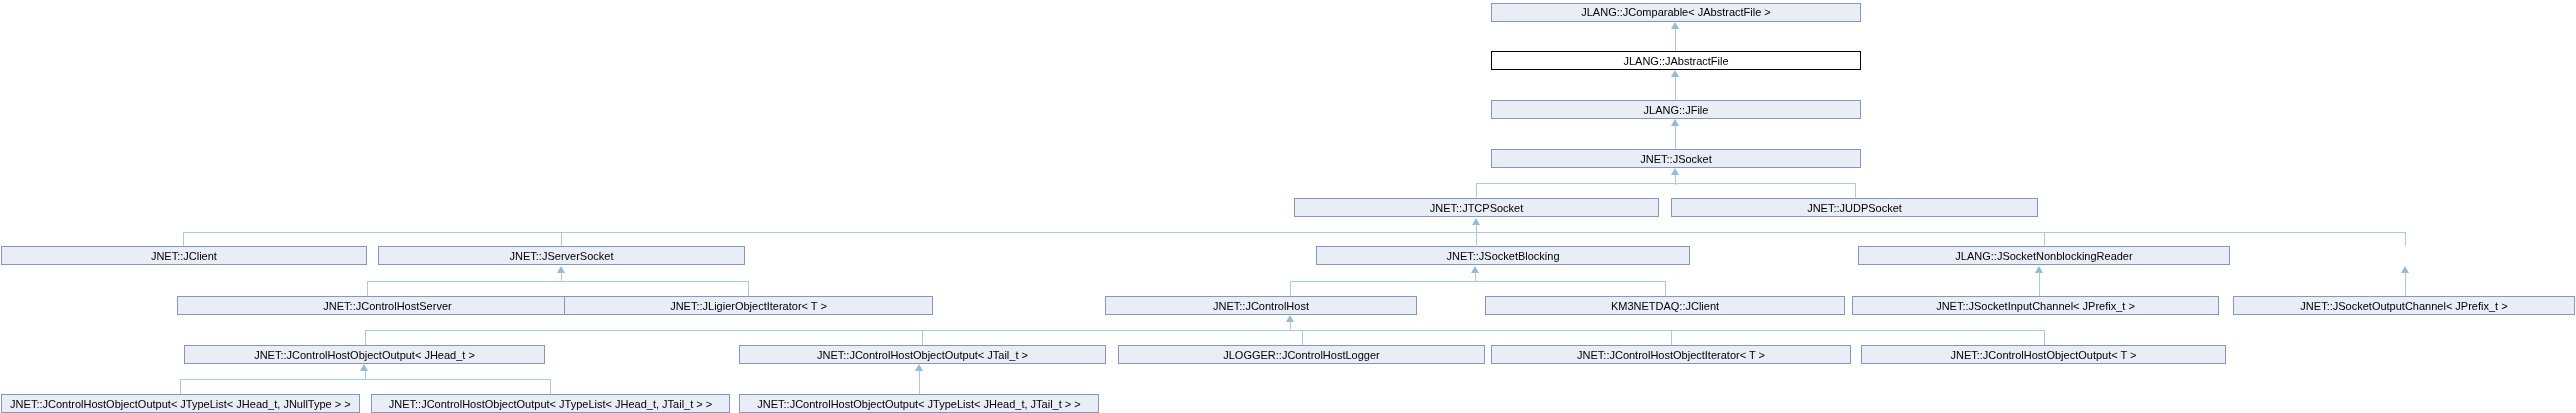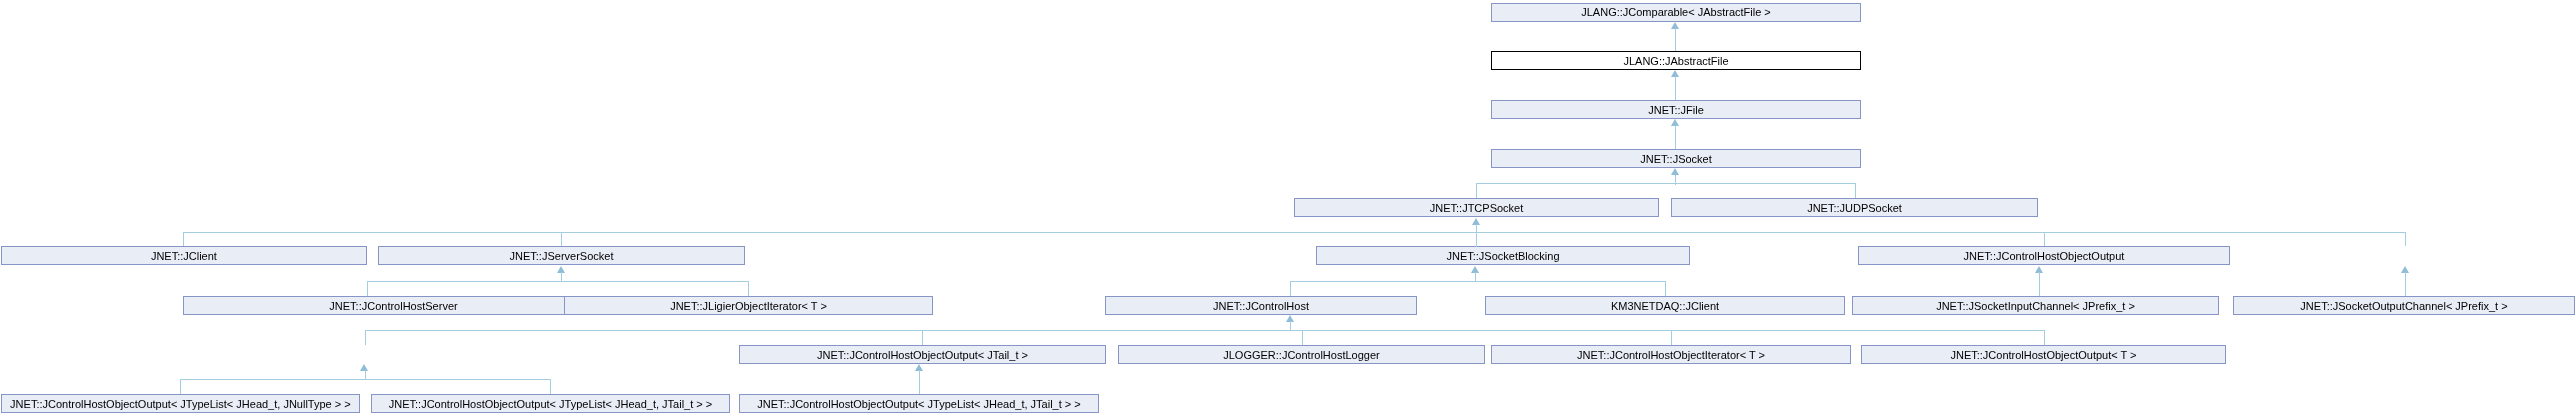--- a/index.html
+++ b/index.html
@@ -30,34 +30,35 @@
     border-bottom:7px solid var(--arrow);
   }
 </style>
 </head>
 <body>
 
 <div class="diagram">
 
   <div class="node" style="left:1491px;top:2.6px;width:370px">JLANG::JComparable&lt; JAbstractFile &gt;</div>
   <div class="node current" style="left:1491px;top:51px;width:370px">JLANG::JAbstractFile</div>
-  <div class="node" style="left:1491px;top:100px;width:370px">JNET::JFile</div>
+  <div class="node" style="left:1491px;top:100px;width:370px">JLANG::JFile</div>
   <div class="node" style="left:1491px;top:149px;width:370px">JNET::JSocket</div>
   <div class="node" style="left:1294px;top:198px;width:365px">JNET::JTCPSocket</div>
   <div class="node" style="left:1671px;top:198px;width:367px">JNET::JUDPSocket</div>
   <div class="node" style="left:0.9px;top:246px;width:366px">JNET::JClient</div>
   <div class="node" style="left:378px;top:246px;width:367px">JNET::JServerSocket</div>
   <div class="node" style="left:1316px;top:246px;width:374px">JNET::JSocketBlocking</div>
-  <div class="node" style="left:1858px;top:246px;width:372px">JNET::JControlHostObjectOutput</div>
-  <div class="node" style="left:183px;top:296px;width:421px">JNET::JControlHostServer</div>
+  <div class="node" style="left:1858px;top:246px;width:372px">JLANG::JSocketNonblockingReader</div>
+  <div class="node" style="left:177px;top:296px;width:421px">JNET::JControlHostServer</div>
   <div class="node" style="left:564px;top:296px;width:369px">JNET::JLigierObjectIterator&lt; T &gt;</div>
   <div class="node" style="left:1105px;top:296px;width:312px">JNET::JControlHost</div>
   <div class="node" style="left:1485px;top:296px;width:360px">KM3NETDAQ::JClient</div>
   <div class="node" style="left:1852px;top:296px;width:367px">JNET::JSocketInputChannel&lt; JPrefix_t &gt;</div>
   <div class="node" style="left:2233px;top:296px;width:342px">JNET::JSocketOutputChannel&lt; JPrefix_t &gt;</div>
+  <div class="node" style="left:184px;top:345px;width:361px">JNET::JControlHostObjectOutput&lt; JHead_t &gt;</div>
   <div class="node" style="left:739px;top:345px;width:367px">JNET::JControlHostObjectOutput&lt; JTail_t &gt;</div>
   <div class="node" style="left:1491px;top:345px;width:360px">JNET::JControlHostObjectIterator&lt; T &gt;</div>
   <div class="node" style="left:1118px;top:345px;width:367px">JLOGGER::JControlHostLogger</div>
   <div class="node" style="left:1861px;top:345px;width:365px">JNET::JControlHostObjectOutput&lt; T &gt;</div>
   <div class="node" style="left:0.9px;top:394px;width:359px">JNET::JControlHostObjectOutput&lt; JTypeList&lt; JHead_t, JNullType &gt; &gt;</div>
   <div class="node" style="left:371px;top:394px;width:359px">JNET::JControlHostObjectOutput&lt; JTypeList&lt; JHead_t, JTail_t &gt; &gt;</div>
   <div class="node" style="left:739px;top:394px;width:360px">JNET::JControlHostObjectOutput&lt; JTypeList&lt; JHead_t, JTail_t &gt; &gt;</div>
 
   <div class="arrow" style="left:1671px;top:22px"></div>
   <div class="v" style="left:1675px;top:28px;height:23px"></div>

